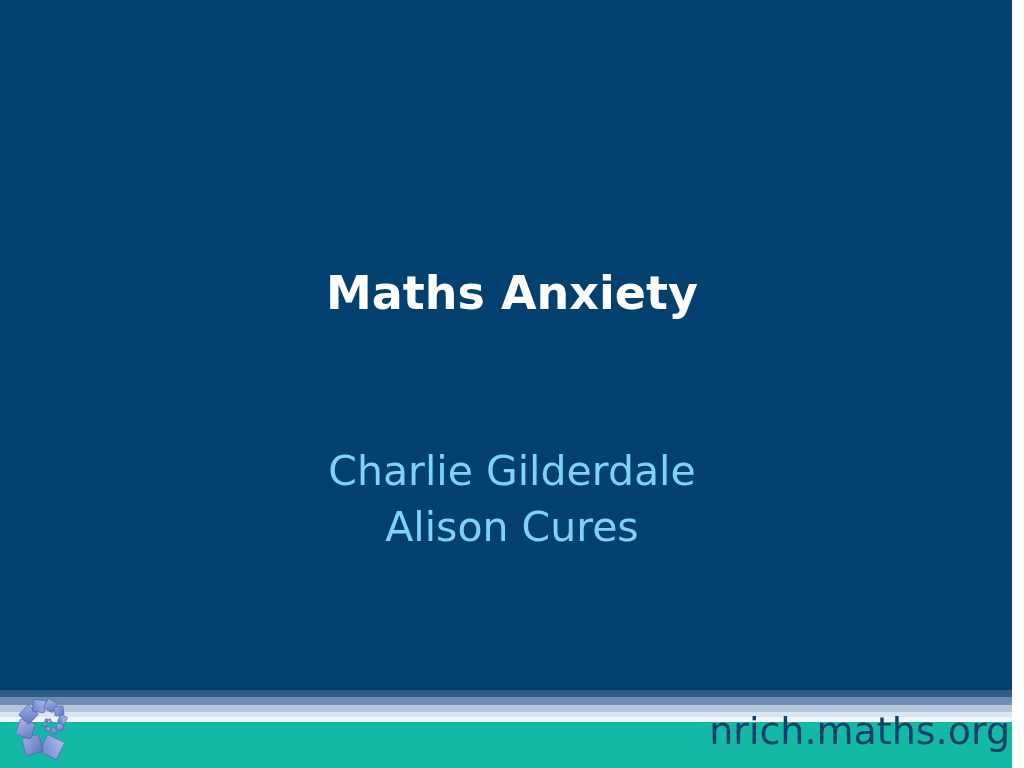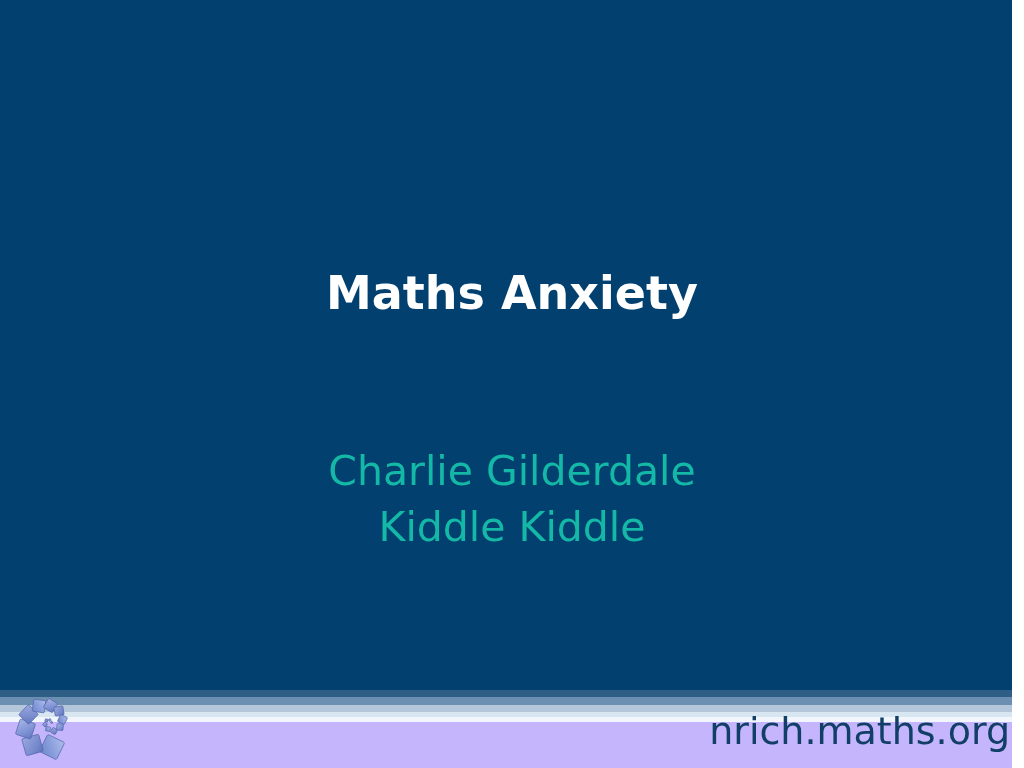--- a/index.html
+++ b/index.html
@@ -43,35 +43,35 @@
   
   .authors-block {
     position: absolute;
     left: 0;
     top: 443px;
     width: 1024px;
     text-align: center;
   }
   .author-line {
     display: block;
-    color: #14b8a6;
+    color: #7dd3fc;
     font-weight: normal;
     font-size: 41px;
     line-height: 56px;
     white-space: nowrap;
   }
 
   
   .footer {
     position: absolute;
     left: 0;
     bottom: 0;
     width: 1024px;
     height: 78px;
-    background: #c4b5fd;
+    background: #14b8a6;
   }
   .band {
     position: absolute;
     left: 0;
     width: 1024px;
   }
   .band-1 { top: 0px;  height: 7px;  background: #2e5d86; }
   .band-2 { top: 7px;  height: 8px;  background: #6a8fb1; }
   .band-3 { top: 15px; height: 7px;  background: #b4c6da; }
   .band-4 { top: 22px; height: 5px;  background: #d8e6f1; }
@@ -102,21 +102,21 @@
 <body>
 
 <div class="slide">
 
   <div class="title-block">
     <span class="title-line">Maths Anxiety</span>
   </div>
 
   <div class="authors-block">
     <span class="author-line">Charlie Gilderdale</span>
-    <span class="author-line">Kiddle Kiddle</span>
+    <span class="author-line">Alison Cures</span>
   </div>
 
   <div class="footer">
     <div class="band band-1"></div>
     <div class="band band-2"></div>
     <div class="band band-3"></div>
     <div class="band band-4"></div>
     <div class="band band-5"></div>
     <div class="footer-url">nrich.maths.org</div>
   </div>

